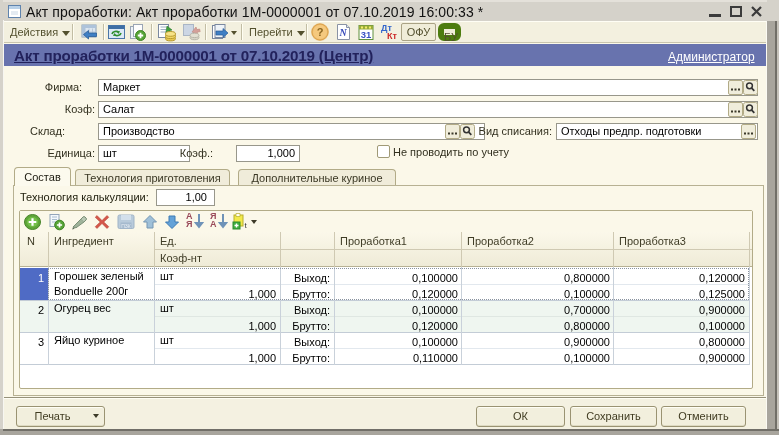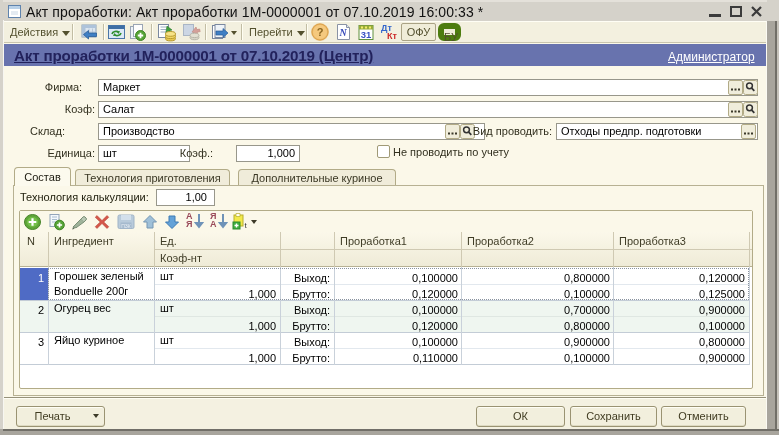--- a/index.html
+++ b/index.html
@@ -169,21 +169,21 @@
       <rect x="3" y="8.5" width="2" height="2"></rect>
       <rect x="6.5" y="8.5" width="2" height="2"></rect>
       <rect x="10" y="8.5" width="2" height="2"></rect>
     </g>
   </svg>
 <svg class="a" style="left:460px;top:124px" width="15" height="15">
     <rect x="0.5" y="0.5" width="14" height="14" fill="#F0EDDB" stroke="#b2ab87" rx="2"></rect>
     <circle cx="6.5" cy="5.8" r="2.9" fill="none" stroke="#333" stroke-width="1.5"></circle>
     <path d="M8.7 8.2 L11.3 10.8" stroke="#333" stroke-width="1.8"></path>
   </svg>
-<div class="a lbl" style="left:440px;top:125px;width:112px;text-align:right">Вид проводить:</div>
+<div class="a lbl" style="left:440px;top:125px;width:112px;text-align:right">Вид списания:</div>
 <div class="inp" style="left:556px;top:123px;width:202px;height:17px">Отходы предпр. подготовки</div>
 <div class="fbtn" style="left:741px;top:124px;width:15px;height:15px"></div>
 <svg class="a" style="left:741px;top:124px" width="15" height="15">
     <g fill="#3a382a">
       <rect x="3" y="8.5" width="2" height="2"></rect>
       <rect x="6.5" y="8.5" width="2" height="2"></rect>
       <rect x="10" y="8.5" width="2" height="2"></rect>
     </g>
   </svg>
 <div class="a lbl" style="left:0px;top:147px;width:95px;text-align:right">Единица:</div>

